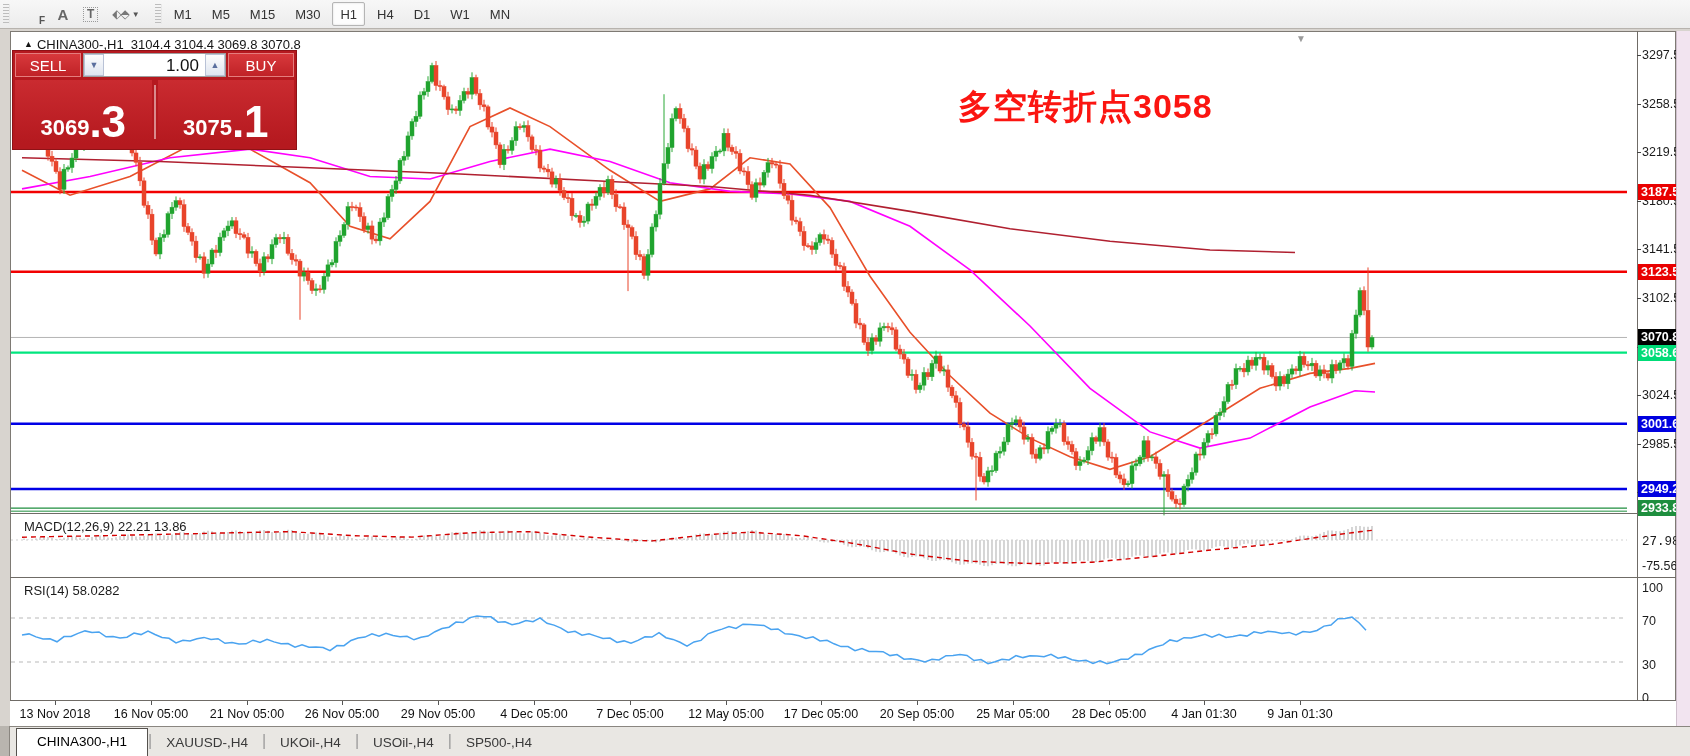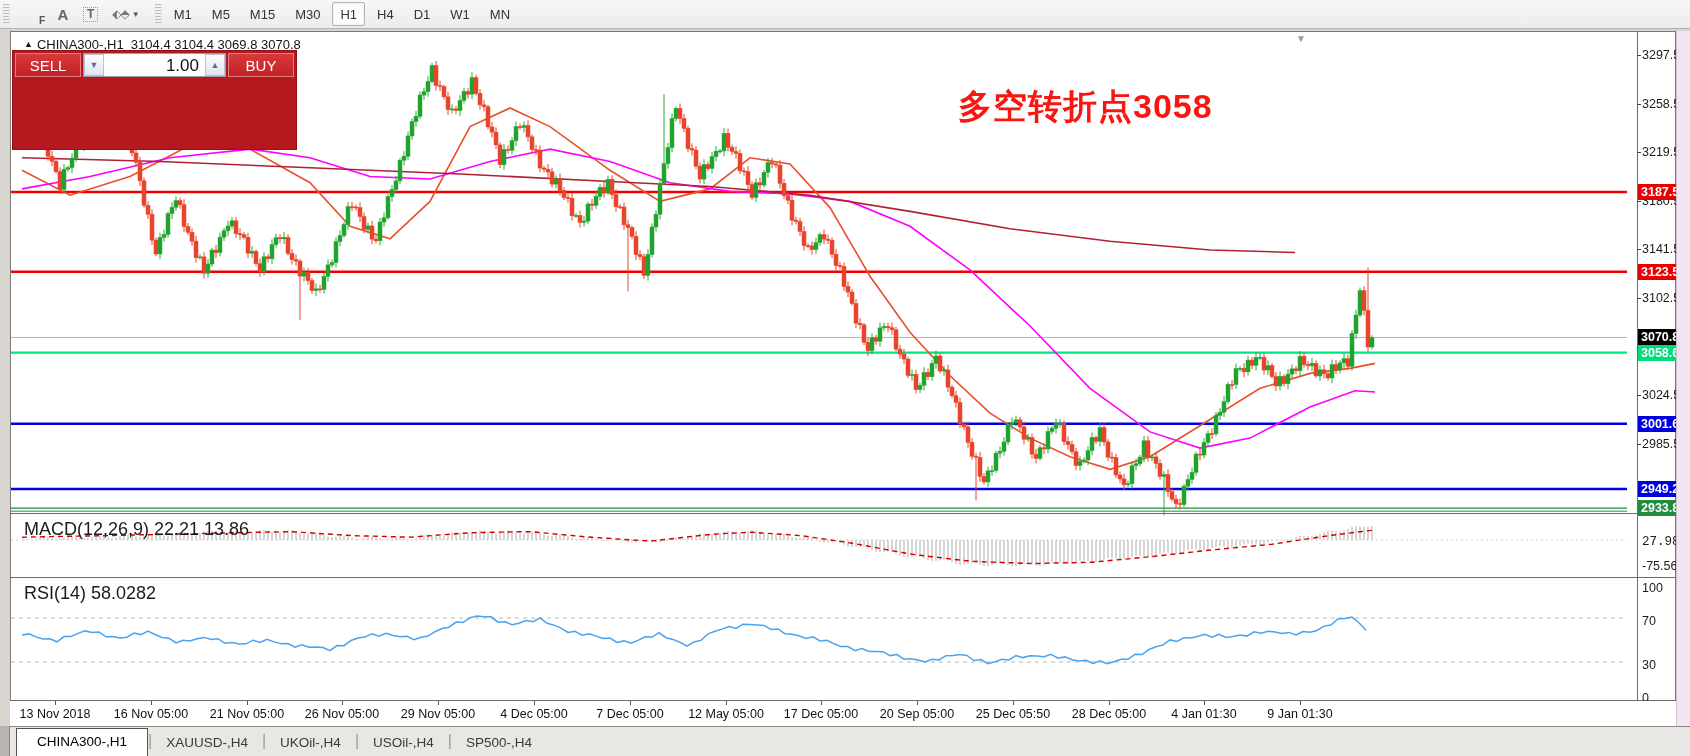--- a/index.html
+++ b/index.html
@@ -40,21 +40,21 @@
   #plot-svg { position:absolute; left:10px; top:31px; }
 
   .pane-sep { position:absolute; left:10px; width:1666px; background:#6f6b66; height:1px; }
   #vaxis-sep { position:absolute; left:1637px; top:31px; width:1px; height:670px; background:#6f6b66; }
 
   
   #symtitle { position:absolute; left:24px; top:37px; font-size:13px; font-weight:normal; color:#141414; }
   #symtitle .tri { font-size:9px; vertical-align:2px; margin-right:4px; }
   #endmark { position:absolute; left:1296px; top:33px; font-size:10px; color:#9a9a9a; }
   #annotation { position:absolute; left:958px; top:84px; font-size:34px; font-weight:bold; color:#fb1511; letter-spacing:1px; }
-  .panelabel { position:absolute; font-size:18px; color:#1b1b1b; }
+  .panelabel { position:absolute; font-size:13px; color:#1b1b1b; }
 
   
   .ytick { position:absolute; left:1642px; font-size:12.5px; color:#1b1b1b; transform:translateY(-50%); }
   .ytickdash { position:absolute; left:1637px; width:4px; height:1px; background:#444; }
   .plabel { position:absolute; left:1638px; font-size:12.5px; font-weight:bold; color:#fff;
     padding:1px 4px 1px 3px; transform:translateY(-50%); min-width:52px; }
 
   
   #timepane { position:absolute; left:10px; top:701px; width:1666px; height:25px; background:#fff; }
   .xtick { position:absolute; top:6px; transform:translateX(-50%); font-size:12.5px; color:#111; white-space:nowrap; }
@@ -1172,20 +1172,31 @@
   <div id="tradepanel">
     <div id="tp-top">
       <div class="tp-btn">SELL</div>
       <div id="tp-vol">
         <div class="spin">▼</div>
         <div id="vol-val">1.00</div>
         <div class="spin">▲</div>
       </div>
       <div class="tp-btn">BUY</div>
     </div>
+    <div id="tp-quotes">
+      <div class="qbox">
+        <span class="qmain">3069</span>
+          <span class="qfrac">.3</span>
+      </div>
+      <div id="qdiv"></div>
+      <div class="qbox">
+        <span class="qmain">3075</span>
+          <span class="qfrac">.1</span>
+      </div>
+    </div>
   </div>
 
   <div id="yaxis-layer">
       <div class="ytickdash" style="top: 55px;"></div>
       <div class="ytick" style="top: 55px;">3297.5</div>
       <div class="ytickdash" style="top: 103.594px;"></div>
       <div class="ytick" style="top: 103.594px;">3258.5</div>
       <div class="ytickdash" style="top: 152.188px;"></div>
       <div class="ytick" style="top: 152.188px;">3219.5</div>
       <div class="ytickdash" style="top: 200.782px;"></div>
@@ -1232,21 +1243,21 @@
       <div class="xtick" style="left: 524px;">4 Dec 05:00</div>
       <div class="xtickdash" style="left: 620px;"></div>
       <div class="xtick" style="left: 620px;">7 Dec 05:00</div>
       <div class="xtickdash" style="left: 716px;"></div>
       <div class="xtick" style="left: 716px;">12 May 05:00</div>
       <div class="xtickdash" style="left: 811px;"></div>
       <div class="xtick" style="left: 811px;">17 Dec 05:00</div>
       <div class="xtickdash" style="left: 907px;"></div>
       <div class="xtick" style="left: 907px;">20 Sep 05:00</div>
       <div class="xtickdash" style="left: 1003px;"></div>
-      <div class="xtick" style="left: 1003px;">25 Dec 05:50</div>
+      <div class="xtick" style="left: 1003px;">25 Mar 05:00</div>
       <div class="xtickdash" style="left: 1099px;"></div>
       <div class="xtick" style="left: 1099px;">28 Dec 05:00</div>
       <div class="xtickdash" style="left: 1194px;"></div>
       <div class="xtick" style="left: 1194px;">4 Jan 01:30</div>
       <div class="xtickdash" style="left: 1290px;"></div>
       <div class="xtick" style="left: 1290px;">9 Jan 01:30</div>
     </div>
   <div id="rightstrip"></div>
 
   <div id="tabbar">

